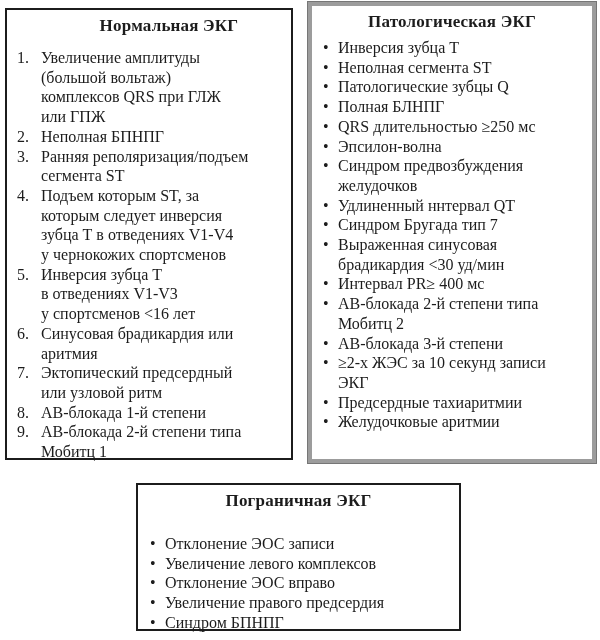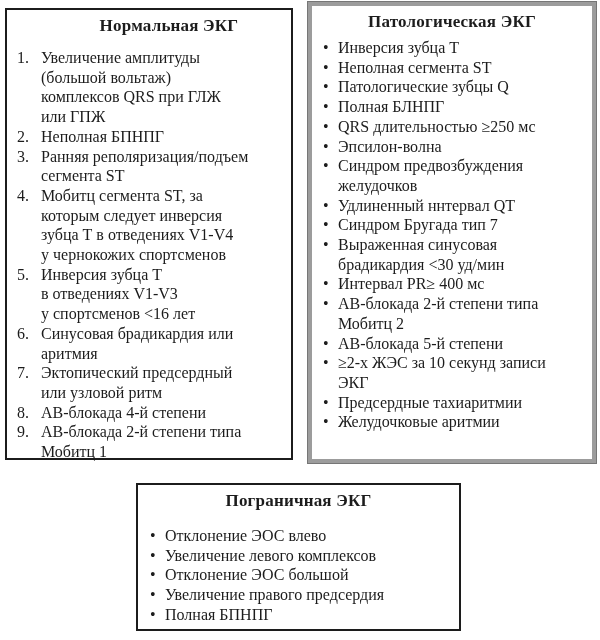--- a/index.html
+++ b/index.html
@@ -60,21 +60,21 @@
   
   #normal-box   { left: 5px;   top: 8px;   width: 288px; height: 452px; }
   #normal-box .box-title { margin-bottom: 12px; padding-left: 40px; }
   #normal-box .list { padding: 0 4px 0 10px; }
   
   #pathological-box { left: 308px; top: 2px; width: 288px; height: 461px; }
   #pathological-box .box-title { margin-bottom: 6px; }
   #pathological-box .list { padding: 0 4px 0 11px; }
   
   #borderline-box { left: 136px; top: 483px; width: 325px; height: 148px; }
-  #borderline-box .box-title { margin-bottom: 15px; }
+  #borderline-box .box-title { margin-bottom: 23px; }
   #borderline-box .list { padding: 0 4px 0 12px; }
 </style>
 </head>
 <body>
 
 <div class="box box-thin" id="normal-box">
   <div class="box-title">Нормальная ЭКГ</div>
   <div class="list">
     <div class="row">
       <span class="num">1.</span>
@@ -87,21 +87,21 @@
       <span class="num">2.</span>
       <span class="txt">Неполная БПНПГ</span>
     </div>
     <div class="row">
       <span class="num">3.</span>
       <span class="txt">Ранняя реполяризация/подъем
 сегмента ST</span>
     </div>
     <div class="row">
       <span class="num">4.</span>
-      <span class="txt">Мобитц сегмента ST, за
+      <span class="txt">Подъем которым ST, за
 которым следует инверсия
 зубца Т в отведениях V1-V4
 у чернокожих спортсменов</span>
     </div>
     <div class="row">
       <span class="num">5.</span>
       <span class="txt">Инверсия зубца Т
 в отведениях V1-V3
 у спортсменов &lt;16 лет</span>
     </div>
@@ -110,21 +110,21 @@
       <span class="txt">Синусовая брадикардия или
 аритмия</span>
     </div>
     <div class="row">
       <span class="num">7.</span>
       <span class="txt">Эктопический предсердный
 или узловой ритм</span>
     </div>
     <div class="row">
       <span class="num">8.</span>
-      <span class="txt">АВ-блокада 4-й степени</span>
+      <span class="txt">АВ-блокада 1-й степени</span>
     </div>
     <div class="row">
       <span class="num">9.</span>
       <span class="txt">АВ-блокада 2-й степени типа
 Мобитц 1</span>
     </div>
   </div>
 </div>
 
 <div class="box box-gray" id="pathological-box">
@@ -176,21 +176,21 @@
       <span class="blt">•</span>
       <span class="txt">Интервал PR≥ 400 мс</span>
     </div>
     <div class="row">
       <span class="blt">•</span>
       <span class="txt">АВ-блокада 2-й степени типа
 Мобитц 2</span>
     </div>
     <div class="row">
       <span class="blt">•</span>
-      <span class="txt">АВ-блокада 5-й степени</span>
+      <span class="txt">АВ-блокада 3-й степени</span>
     </div>
     <div class="row">
       <span class="blt">•</span>
       <span class="txt">≥2-х ЖЭС за 10 секунд записи
 ЭКГ</span>
     </div>
     <div class="row">
       <span class="blt">•</span>
       <span class="txt">Предсердные тахиаритмии</span>
     </div>
@@ -199,32 +199,32 @@
       <span class="txt">Желудочковые аритмии</span>
     </div>
   </div>
 </div>
 
 <div class="box box-thin" id="borderline-box">
   <div class="box-title">Пограничная ЭКГ</div>
   <div class="list">
     <div class="row">
       <span class="blt">•</span>
-      <span class="txt">Отклонение ЭОС влево</span>
+      <span class="txt">Отклонение ЭОС записи</span>
     </div>
     <div class="row">
       <span class="blt">•</span>
       <span class="txt">Увеличение левого комплексов</span>
     </div>
     <div class="row">
       <span class="blt">•</span>
-      <span class="txt">Отклонение ЭОС большой</span>
+      <span class="txt">Отклонение ЭОС вправо</span>
     </div>
     <div class="row">
       <span class="blt">•</span>
       <span class="txt">Увеличение правого предсердия</span>
     </div>
     <div class="row">
       <span class="blt">•</span>
-      <span class="txt">Полная БПНПГ</span>
+      <span class="txt">Синдром БПНПГ</span>
     </div>
   </div>
 </div>
 
 </body></html>

